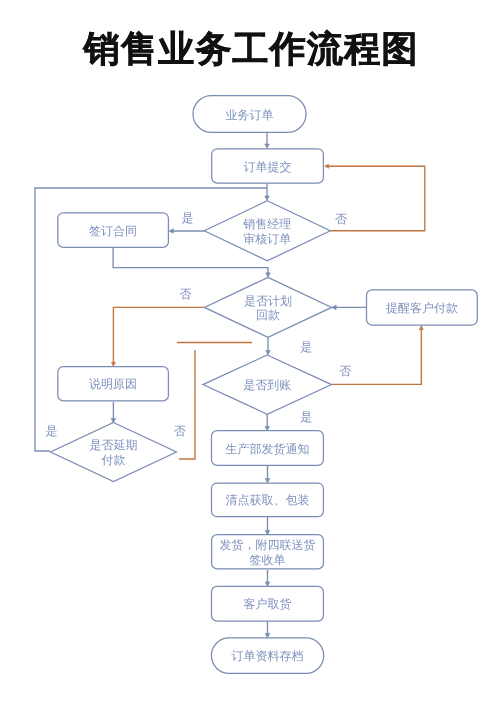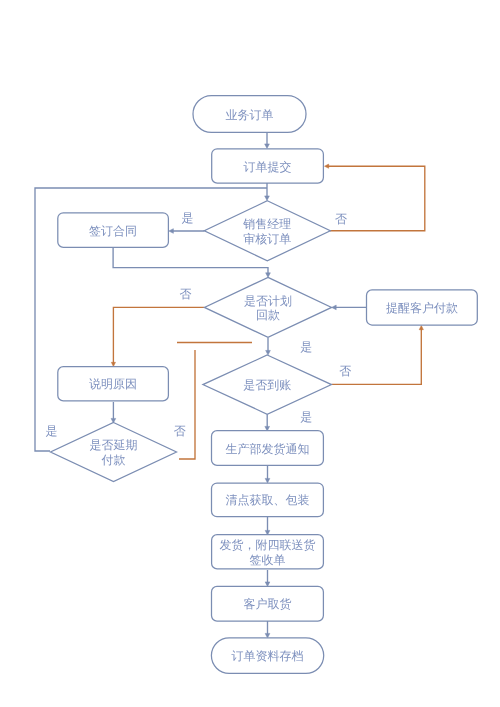--- a/index.html
+++ b/index.html
@@ -15,20 +15,21 @@
   #chart{position:absolute;left:0;top:0;width:500px;height:707px;display:block;}
   .nodeshape{fill:#ffffff;stroke-width:1.25;}
   .nodelabel{font-size:12px;text-anchor:middle;dominant-baseline:middle;}
   .edgelabel{font-size:12px;text-anchor:middle;dominant-baseline:middle;}
   .edgeline{fill:none;stroke-width:1.35;stroke-linejoin:miter;stroke-linecap:butt;}
 </style>
 </head>
 <body>
 
 <div id="page" style="background: rgb(255, 255, 255);">
+  <div id="title" style="color: rgb(17, 17, 17); -webkit-text-stroke-color: rgb(17, 17, 17);">销售业务工作流程图</div>
   <svg id="chart" viewBox="0 0 500 707" width="500" height="707" xmlns="http://www.w3.org/2000/svg">
       <g>
         <g>
           <path d="M 267 132 L 267 145.3" stroke="#7b8db2" class="edgeline" stroke-width="1.35"></path>
           <polygon points="267.00,148.50 264.65,143.90 269.35,143.90" fill="#7b8db2" stroke="#7b8db2" stroke-width="0.5"></polygon>
         </g>
         <g>
           <path d="M 267 183 L 267 197.3" stroke="#7b8db2" class="edgeline" stroke-width="1.35"></path>
           <polygon points="267.00,200.50 264.65,195.90 269.35,195.90" fill="#7b8db2" stroke="#7b8db2" stroke-width="0.5"></polygon>
         </g>

